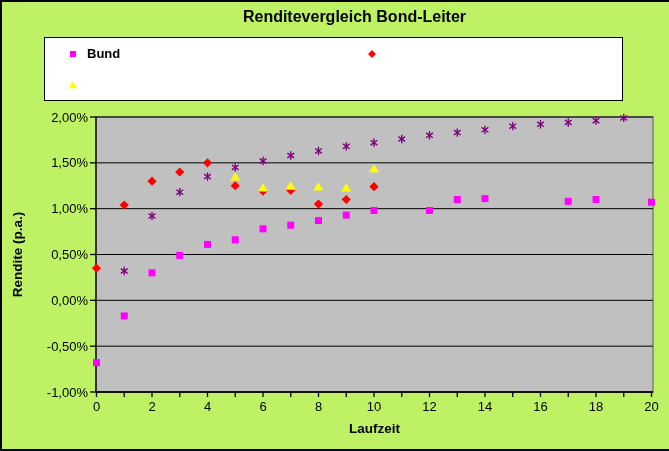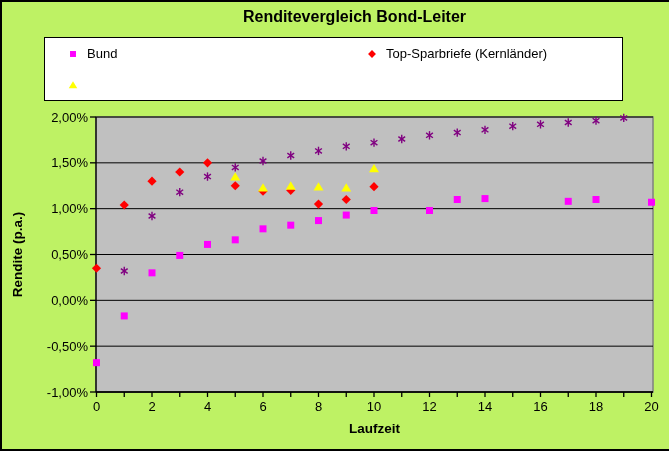--- a/index.html
+++ b/index.html
@@ -22,21 +22,21 @@
     width:577px;height:62px;
     background:#fff;border:1px solid #000;
     display:grid;
     grid-template-columns:299px 1fr;
     grid-template-rows:1fr 1fr;
     z-index:2;
   }
   .legend-item{
     display:flex;align-items:center;
     padding-left:21px;
-    font-size:13px;color:#000;
+    font-size:13px;color:#000;font-weight:bold;
   }
   .legend-marker{
     display:inline-flex;width:14px;height:14px;
     margin-right:7px;align-items:center;justify-content:center;
   }
   svg.plot{position:absolute;left:0;top:0;}
   text{font-family:"Liberation Sans",sans-serif;}
 </style>
 </head>
 <body>
@@ -56,21 +56,20 @@
       <span>Bund</span>
     </div>
     <div class="legend-item">
       <span class="legend-marker">
           <svg width="14" height="14">
             <g>
               <path d="M 7 3.0900000000000003 L 10.91 7 L 7 10.91 L 3.0900000000000003 7 Z" fill="#FF0000"></path>
             </g>
           </svg>
         </span>
-      <span>Top-Sparbriefe (Kernländer)</span>
     </div>
     <div class="legend-item">
       <span class="legend-marker">
           <svg width="14" height="14">
             <g>
               <path d="M 7 3.26 L 11.25 10.315 L 2.75 10.315 Z" fill="#FFFF00"></path>
             </g>
           </svg>
         </span>
     </div>

